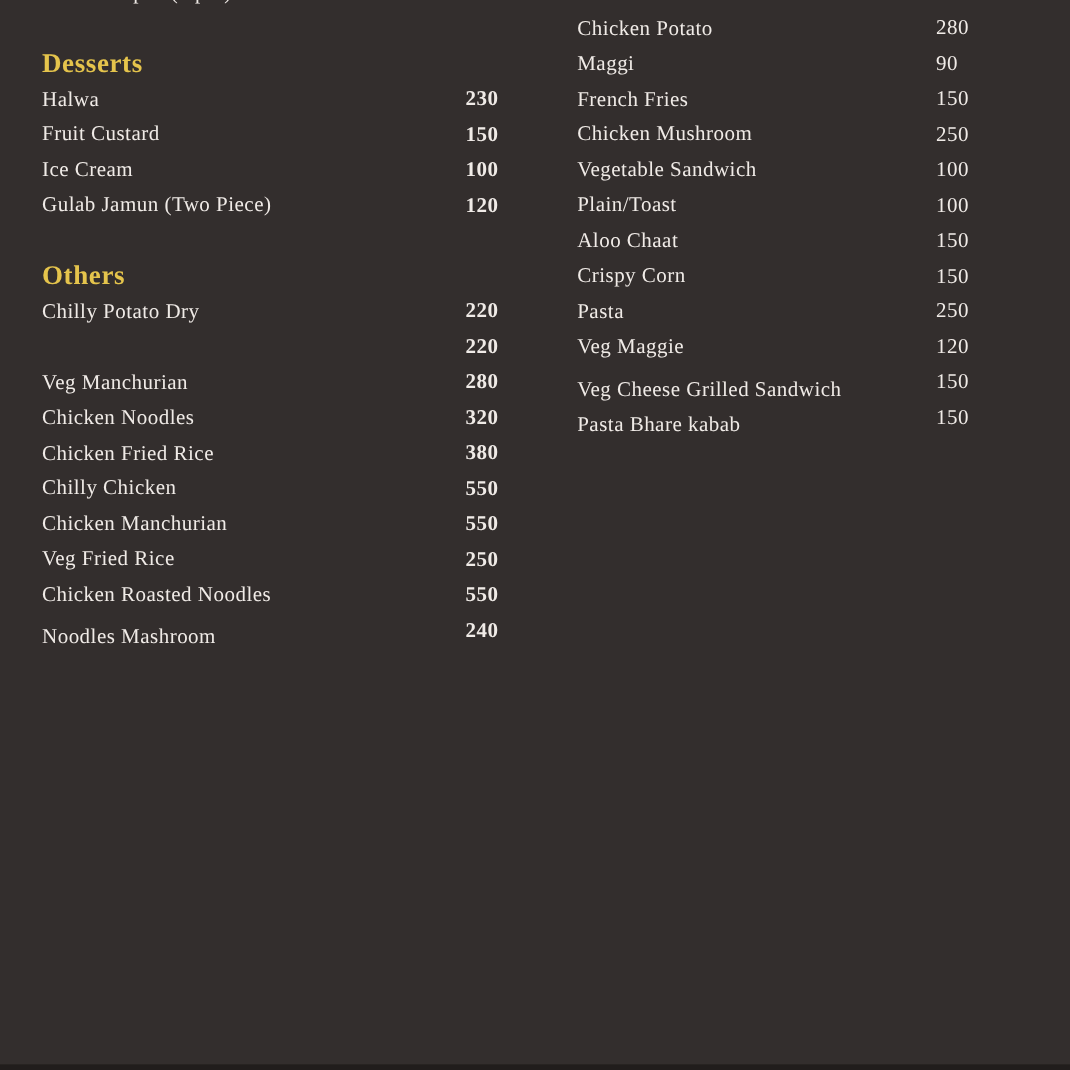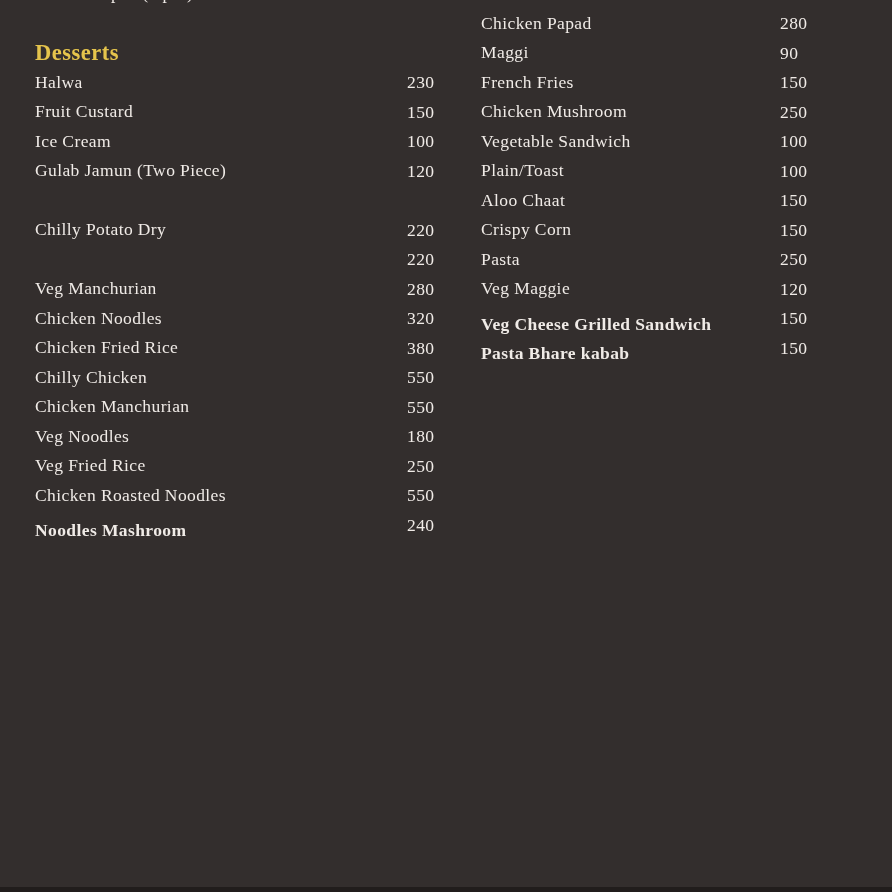--- a/index.html
+++ b/index.html
@@ -31,23 +31,23 @@
     position:relative;
     height:29.5px;
     display:flex;
     align-items:center;
     font-size:17.5px;
     letter-spacing:0.4px;
     color:var(--text);
   }
   .row .name{ white-space:nowrap; }
   .row .price{ position:absolute; top:50%; transform:translateY(-50%); }
-  .col.left  .row .price{ left:372px; }
+  .col.left  .row .price{ left:353px;font-weight:bold; }
   .col.right .row .price{ left:299px; }
-  .row.bold .name{ font-weight:bold;margin-top:12px; }
+  .row.bold .name{ font-weight:normal;margin-top:12px; }
   .row.heading{ height:29.5px;text-align:right; }
   .row.heading .title{
     margin:0;
     font-size:22.5px;
     font-weight:bold;
     letter-spacing:0.5px;
     color:var(--accent);
   }
   .row.spacer{ height:29.5px; }
   .bottom-bar{
@@ -88,20 +88,23 @@
       <span class="name">Ice Cream</span>
       <span class="price">100</span>
     </div>
     <div class="row">
       <span class="name">Gulab Jamun (Two Piece)</span>
       <span class="price">120</span>
     </div>
 
     <div class="row spacer"></div>
 
+    <div class="row heading">
+      <h2 class="title">Others</h2>
+    </div>
 
     <div class="row">
       <span class="name">Chilly Potato Dry</span>
       <span class="price">220</span>
     </div>
     <div class="row">
       <span class="price">220</span>
     </div>
     <div class="row">
       <span class="name">Veg Manchurian</span>
@@ -115,24 +118,20 @@
       <span class="name">Chicken Fried Rice</span>
       <span class="price">380</span>
     </div>
     <div class="row">
       <span class="name">Chilly Chicken</span>
       <span class="price">550</span>
     </div>
     <div class="row">
       <span class="name">Chicken Manchurian</span>
       <span class="price">550</span>
-    </div>
-    <div class="row">
-      <span class="name">Veg Noodles</span>
-      <span class="price">180</span>
     </div>
     <div class="row">
       <span class="name">Veg Fried Rice</span>
       <span class="price">250</span>
     </div>
     <div class="row">
       <span class="name">Chicken Roasted Noodles</span>
       <span class="price">550</span>
     </div>
     <div class="row bold">
@@ -142,21 +141,21 @@
   </div>
 
   <div class="col right">
 
     <div class="row">
       <span class="name">Paneer Pakoda</span>
       <span class="price">250</span>
     </div>
 
     <div class="row">
-      <span class="name">Chicken Papad</span>
+      <span class="name">Chicken Potato</span>
       <span class="price">280</span>
     </div>
     <div class="row">
       <span class="name">Maggi</span>
       <span class="price">90</span>
     </div>
     <div class="row">
       <span class="name">French Fries</span>
       <span class="price">150</span>
     </div>

